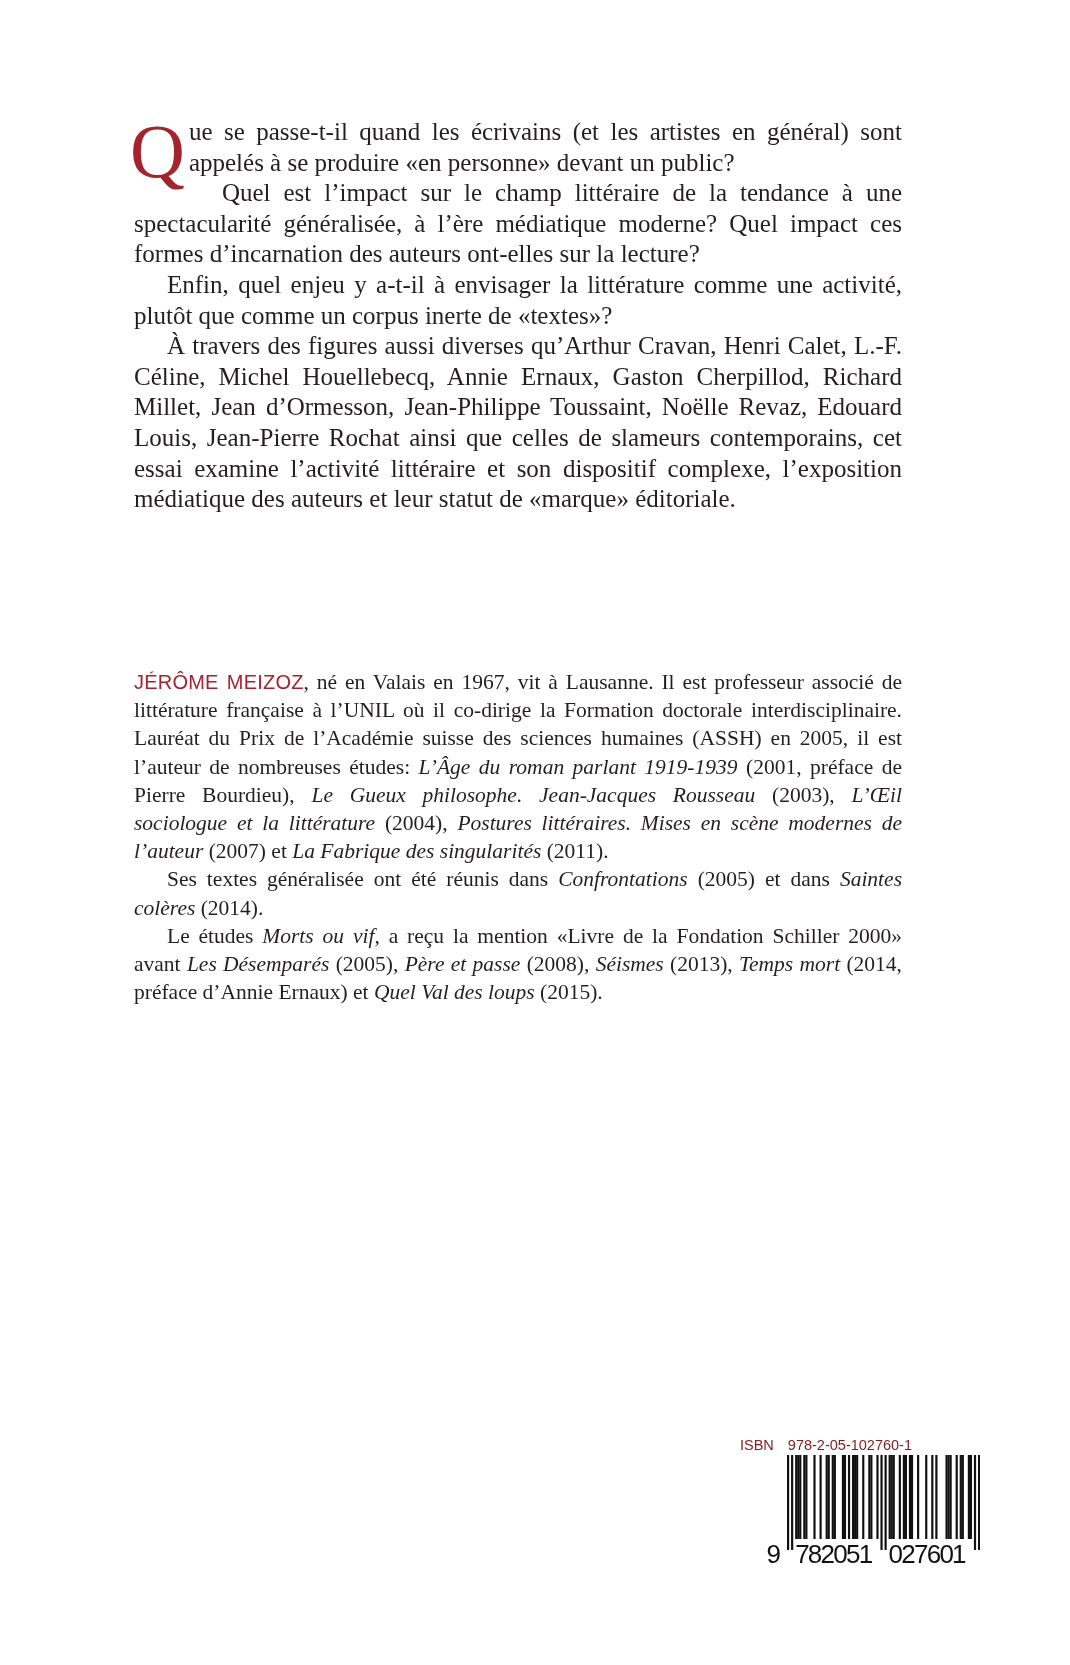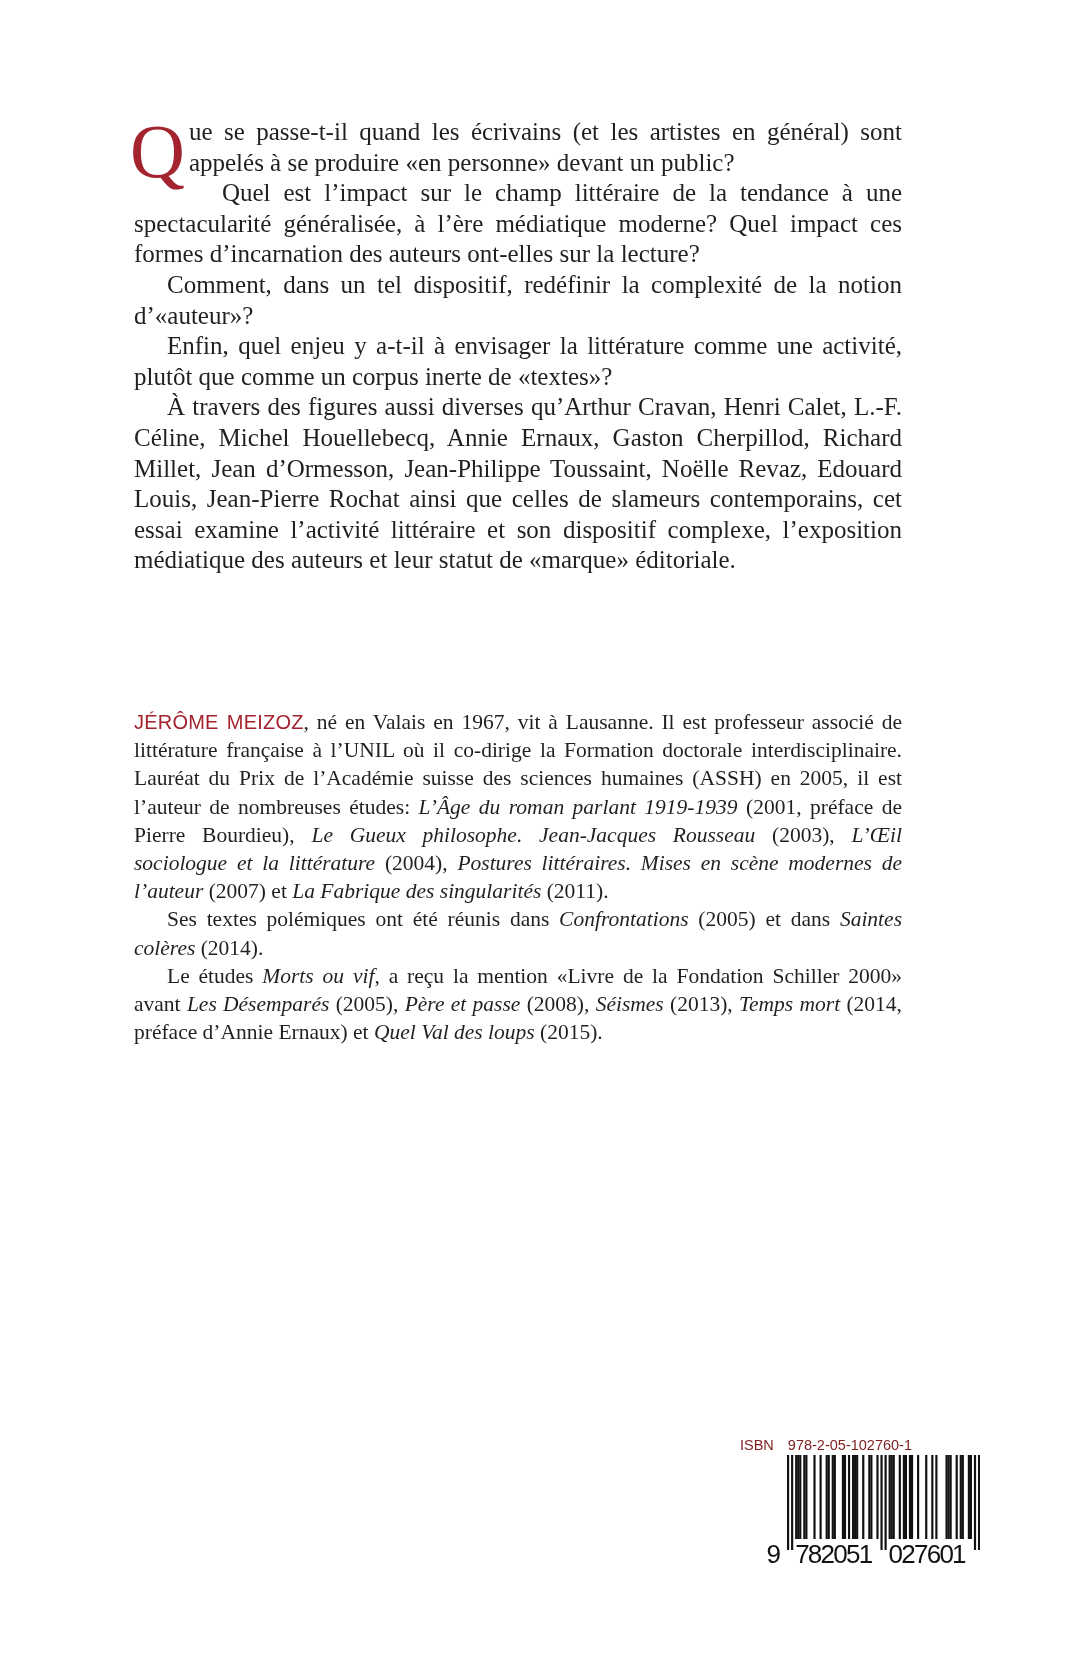--- a/index.html
+++ b/index.html
@@ -10,21 +10,21 @@
     font-family: "Liberation Serif", "DejaVu Serif", serif;
     color: #231f20;
   }
   .blurb { top: 117px; font-size: 25px; line-height: 30.6px; }
   .blurb p, .bio p { margin: 0; text-align: justify; text-indent: 33px; }
   .blurb p.first { text-indent: 0; }
   .dropcap {
     float: left; color: #a3242f; font-size: 76px; line-height: 60px;
     margin: 4px 4px 0 -4px; font-family: "Liberation Serif", serif;
   }
-  .bio { top: 668px; font-size: 21.5px; line-height: 28.2px; margin-top: 40px; }
+  .bio { top: 668px; font-size: 21.5px; line-height: 28.2px; }
   .bio p.first { text-indent: 0; }
   .author-name {
     color: #a3242f; font-family: "Liberation Sans", "DejaVu Sans", sans-serif;
     font-size: 20px; letter-spacing: 0.2px;
   }
   .bio em { font-style: italic; }
   .isbn-label {
     position: absolute; left: 740px; top: 1437px; width: 236px;
     font-family: "Liberation Sans", "DejaVu Sans", sans-serif;
     font-size: 14.5px; color: #7f1d1d; white-space: nowrap;
@@ -34,28 +34,27 @@
   .barcode-digits { font-family: "Liberation Sans", "DejaVu Sans", sans-serif; font-size: 26px; fill: #111; }
 </style>
 </head>
 <body>
 
 <div class="page">
 
   <div class="text-block blurb">
     <p class="first"><span class="dropcap">Q</span><span>ue se passe-t-il quand les écrivains (et les artistes en général) sont appelés à se produire «en personne» devant un public?</span></p>
     <p>Quel est l’impact sur le champ littéraire de la tendance à une spectacularité généralisée, à l’ère médiatique moderne? Quel impact ces formes d’incarnation des auteurs ont-elles sur la lecture?</p>
-    <p>Comment, dans un tel dispositif, redéfinir la complexité de la notion d’«auteur»?</p>
     <p>Enfin, quel enjeu y a-t-il à envisager la littérature comme une activité, plutôt que comme un corpus inerte de «textes»?</p>
     <p>À travers des figures aussi diverses qu’Arthur Cravan, Henri Calet, L.-F. Céline, Michel Houellebecq, Annie Ernaux, Gaston Cherpillod, Richard Millet, Jean d’Ormesson, Jean-Philippe Toussaint, Noëlle Revaz, Edouard Louis, Jean-Pierre Rochat ainsi que celles de slameurs contemporains, cet essai examine l’activité littéraire et son dispositif complexe, l’exposition médiatique des auteurs et leur statut de «marque» éditoriale.</p>
   </div>
 
   <div class="text-block bio">
     <p class="first" id="bio-p1"><span class="author-name">JÉRÔME MEIZOZ</span><span>, né en Valais en 1967, vit à Lausanne. Il est professeur associé de littérature française à l’UNIL où il co-dirige la Formation doctorale interdisciplinaire. Lauréat du Prix de l’Académie suisse des sciences humaines (ASSH) en 2005, il est l’auteur de nombreuses études: </span><em>L’Âge du roman parlant 1919-1939</em><span> (2001, préface de Pierre Bourdieu), </span><em>Le Gueux philosophe. Jean-Jacques Rousseau</em><span> (2003), </span><em>L’Œil sociologue et la littérature</em><span> (2004), </span><em>Postures littéraires. Mises en scène modernes de l’auteur</em><span> (2007) et </span><em>La Fabrique des singularités</em><span> (2011).</span></p>
-    <p id="bio-p2"><span>Ses textes polémiques ont été réunis dans </span><em>Confrontations</em><span> (2005) et dans </span><em>Saintes colères</em><span> (2014).</span></p>
+    <p id="bio-p2"><span>Ses textes généralisée ont été réunis dans </span><em>Confrontations</em><span> (2005) et dans </span><em>Saintes colères</em><span> (2014).</span></p>
     <p id="bio-p3"><span>Le études </span><em>Morts ou vif</em><span>, a reçu la mention «Livre de la Fondation Schiller 2000» avant </span><em>Les Désemparés</em><span> (2005), </span><em>Père et passe</em><span> (2008), </span><em>Séismes</em><span> (2013), </span><em>Temps mort</em><span> (2014, préface d’Annie Ernaux) et </span><em>Quel Val des loups</em><span> (2015).</span></p>
   </div>
 
   <div class="isbn-label">
     <span>ISBN</span><span class="gap"></span><span>978-2-05-102760-1</span>
   </div>
 
   <svg class="barcode" id="barcode" viewBox="0 0 215 120" preserveAspectRatio="none">
       <rect x="22.00" y="0" width="2.18" height="95" fill="#111"></rect>
       <rect x="26.06" y="0" width="2.18" height="95" fill="#111"></rect>

